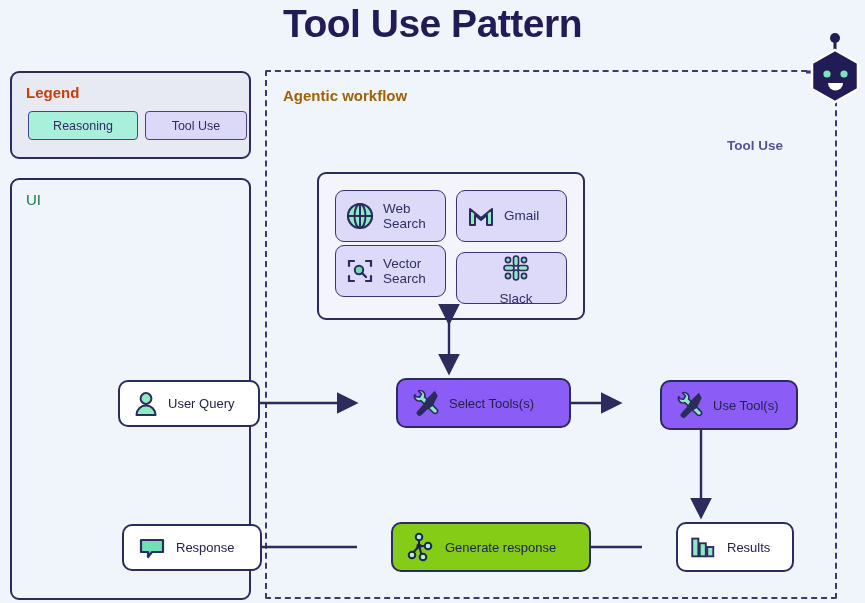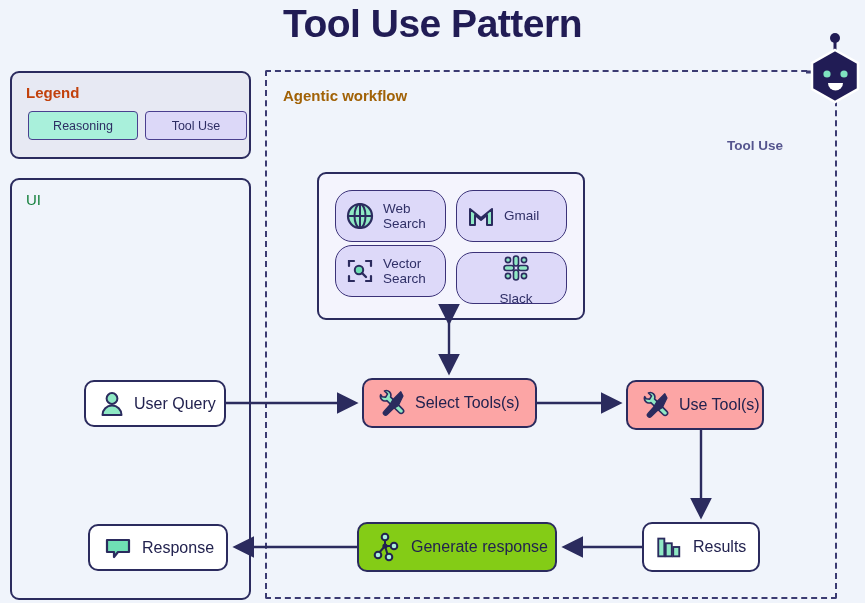--- a/index.html
+++ b/index.html
@@ -63,40 +63,40 @@
     font-size:13.5px;font-weight:bold;color:#55558e;
   }
 
   
   .tools-box{
     position:absolute;left:317px;top:172px;width:264px;height:144px;
     background:#f4f4fd;border:2px solid #2b2b5e;border-radius:9px;
   }
   .tool-card{
     position:absolute;height:52px;width:111px;
-    background:#ddd9f9;border:1.8px solid #3b3278;border-radius:17px;
+    background:#ddd9f9;border:1.8px solid #3b3278;border-radius:9px;
     display:flex;align-items:center;gap:8px;padding-left:9px;
     box-sizing:border-box;
   }
   .tool-card .tl{font-size:13.5px;color:#2f2f66;line-height:1.12;}
   .tc1{left:16px;top:16px;}
   .tc2{left:137px;top:16px;}
   .tc3{left:16px;top:71px;}
   .tc4{left:137px;top:78px;flex-direction:column;}
 
   
   .node{
     position:absolute;border-radius:10px;
     border:2px solid #2b2b5e;
     display:flex;align-items:center;gap:10px;
     box-sizing:border-box;
-    font-size:16px;color:#22224f;
+    font-size:13px;color:#22224f;margin-left:34px;
   }
   .node-white{background:#ffffff;}
-  .node-lav{background:#fca5a5;}
+  .node-lav{background:#8b5cf6;}
   .node-mint{background:#84cc16;}
 
   .n-userquery{left:84px;top:380px;width:142px;height:47px;padding-left:14px;}
   .n-select{left:362px;top:378px;width:175px;height:50px;padding-left:13px;}
   .n-usetool{left:626px;top:380px;width:138px;height:50px;padding-left:13px;}
   .n-response{left:88px;top:524px;width:140px;height:47px;padding-left:14px;}
   .n-generate{left:357px;top:522px;width:200px;height:50px;padding-left:12px;}
   .n-results{left:642px;top:522px;width:118px;height:50px;padding-left:11px;}
 
   

